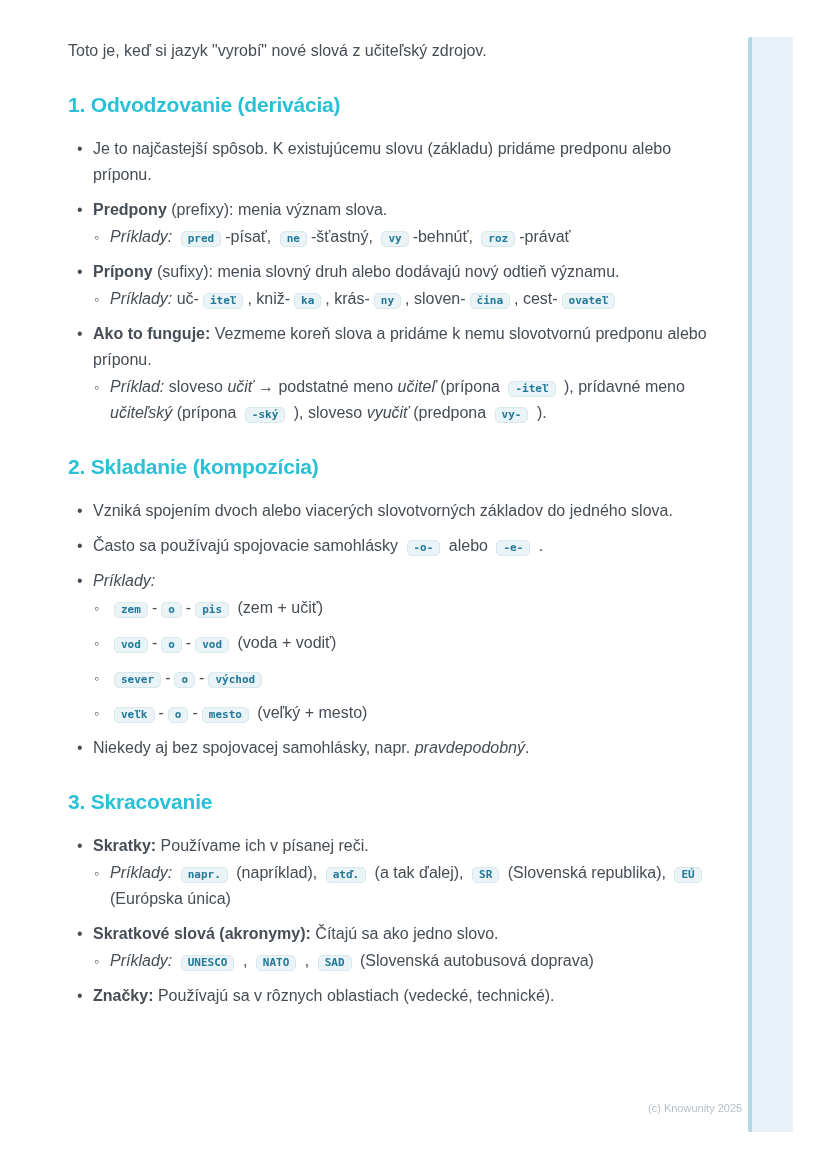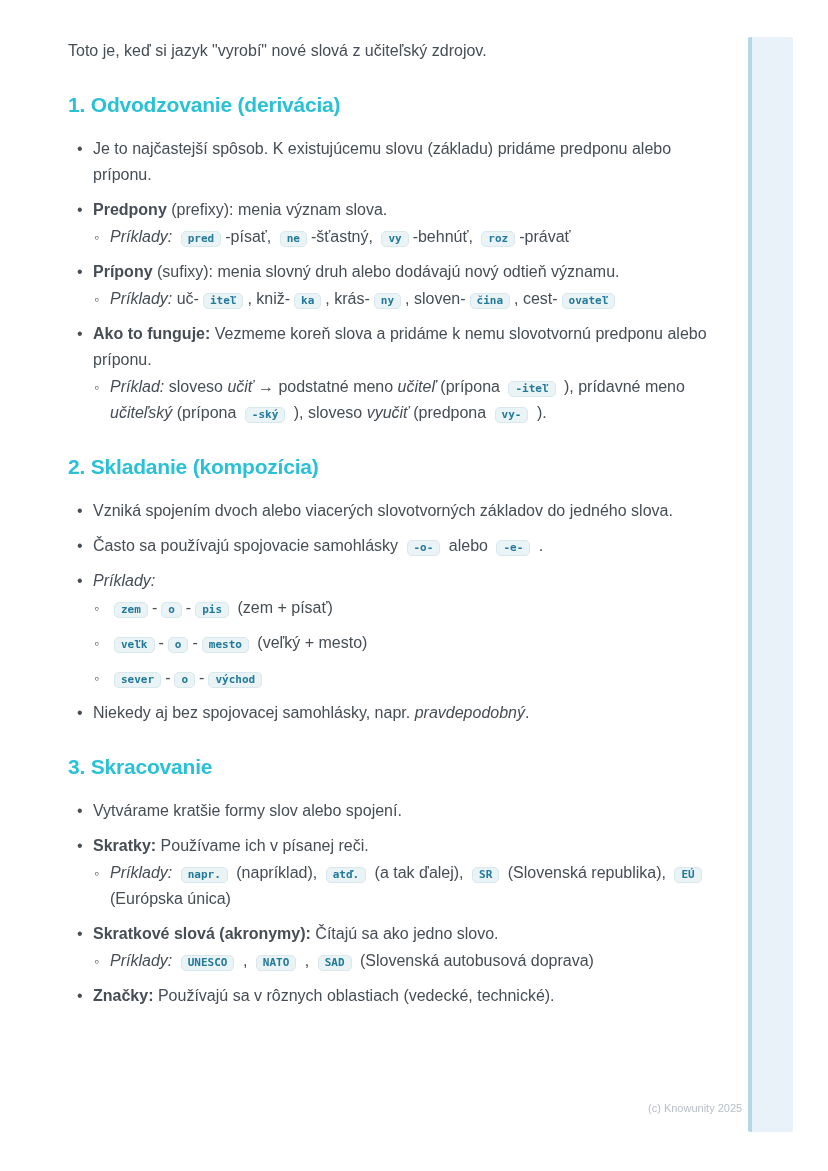--- a/index.html
+++ b/index.html
@@ -90,31 +90,31 @@
             <li class="l2"><em>Príklad:</em><span> sloveso </span><em>učiť</em><span> → podstatné meno </span><em>učiteľ</em><span> (prípona </span><code class="badge">-iteľ</code><span> ), prídavné meno </span><em>učiteľský</em><span> (prípona </span><code class="badge">-ský</code><span> ), sloveso </span><em>vyučiť</em><span> (predpona </span><code class="badge">vy-</code><span> ).</span></li>
           </ul>
   </section>
 
   <section class="section">
     <h2 class="section-heading">2. Skladanie (kompozícia)</h2>
     <ul class="bullet-list">
             <li class="l1"><span>Vzniká spojením dvoch alebo viacerých slovotvorných základov do jedného slova.</span></li>
             <li class="l1"><span>Často sa používajú spojovacie samohlásky </span><code class="badge">-o-</code><span> alebo </span><code class="badge">-e-</code><span> .</span></li>
             <li class="l1 has-sub"><em>Príklady:</em></li>
-            <li class="l2"><code class="badge">zem</code><span>-</span><code class="badge">o</code><span>-</span><code class="badge">pis</code><span> (zem + písať)</span></li>
+            <li class="l2"><code class="badge">zem</code><span>-</span><code class="badge">o</code><span>-</span><code class="badge">pis</code><span> (zem + učiť)</span></li>
+            <li class="l2"><code class="badge">vod</code><span>-</span><code class="badge">o</code><span>-</span><code class="badge">vod</code><span> (voda + vodiť)</span></li>
+            <li class="l2"><code class="badge">sever</code><span>-</span><code class="badge">o</code><span>-</span><code class="badge">východ</code></li>
             <li class="l2"><code class="badge">veľk</code><span>-</span><code class="badge">o</code><span>-</span><code class="badge">mesto</code><span> (veľký + mesto)</span></li>
-            <li class="l2"><code class="badge">sever</code><span>-</span><code class="badge">o</code><span>-</span><code class="badge">východ</code></li>
             <li class="l1"><span>Niekedy aj bez spojovacej samohlásky, napr. </span><em>pravdepodobný</em><span>.</span></li>
           </ul>
   </section>
 
   <section class="section">
     <h2 class="section-heading">3. Skracovanie</h2>
     <ul class="bullet-list">
-            <li class="l1"><span>Vytvárame kratšie formy slov alebo spojení.</span></li>
             <li class="l1 has-sub"><strong>Skratky:</strong><span> Používame ich v písanej reči.</span></li>
             <li class="l2"><em>Príklady:</em><span> </span><code class="badge">napr.</code><span> (napríklad), </span><code class="badge">atď.</code><span> (a tak ďalej), </span><code class="badge">SR</code><span> (Slovenská republika), </span><code class="badge">EÚ</code><span> (Európska única)</span></li>
             <li class="l1 has-sub"><strong>Skratkové slová (akronymy):</strong><span> Čítajú sa ako jedno slovo.</span></li>
             <li class="l2"><em>Príklady:</em><span> </span><code class="badge">UNESCO</code><span> , </span><code class="badge">NATO</code><span> , </span><code class="badge">SAD</code><span> (Slovenská autobusová doprava)</span></li>
             <li class="l1"><strong>Značky:</strong><span> Používajú sa v rôznych oblastiach (vedecké, technické).</span></li>
           </ul>
   </section>
 </div>
   </main>
 </div>

